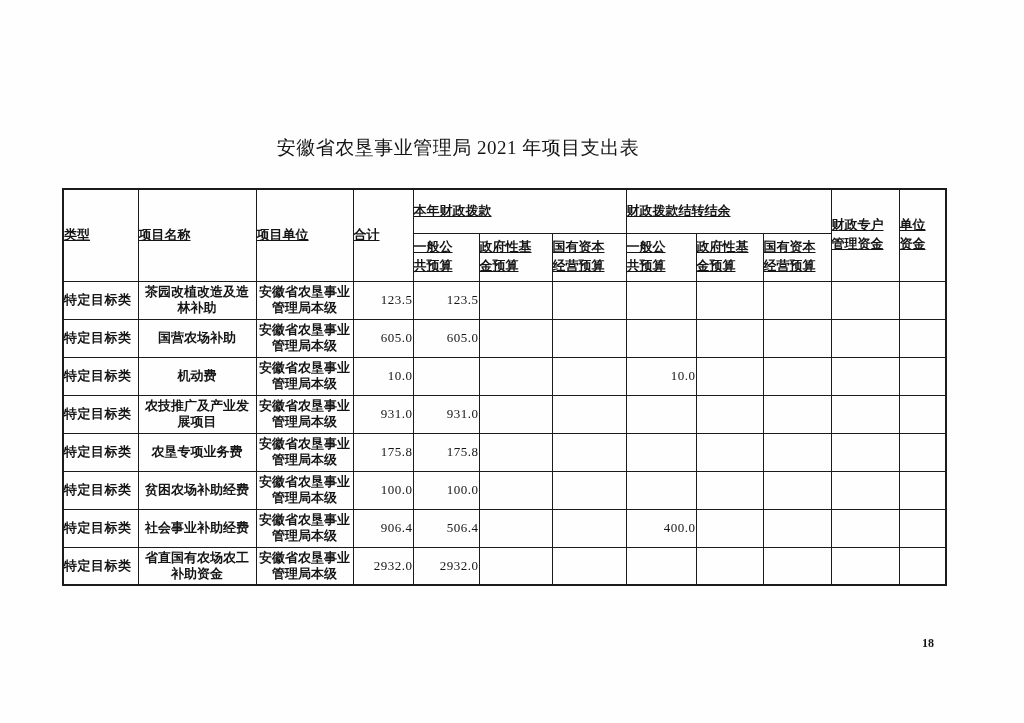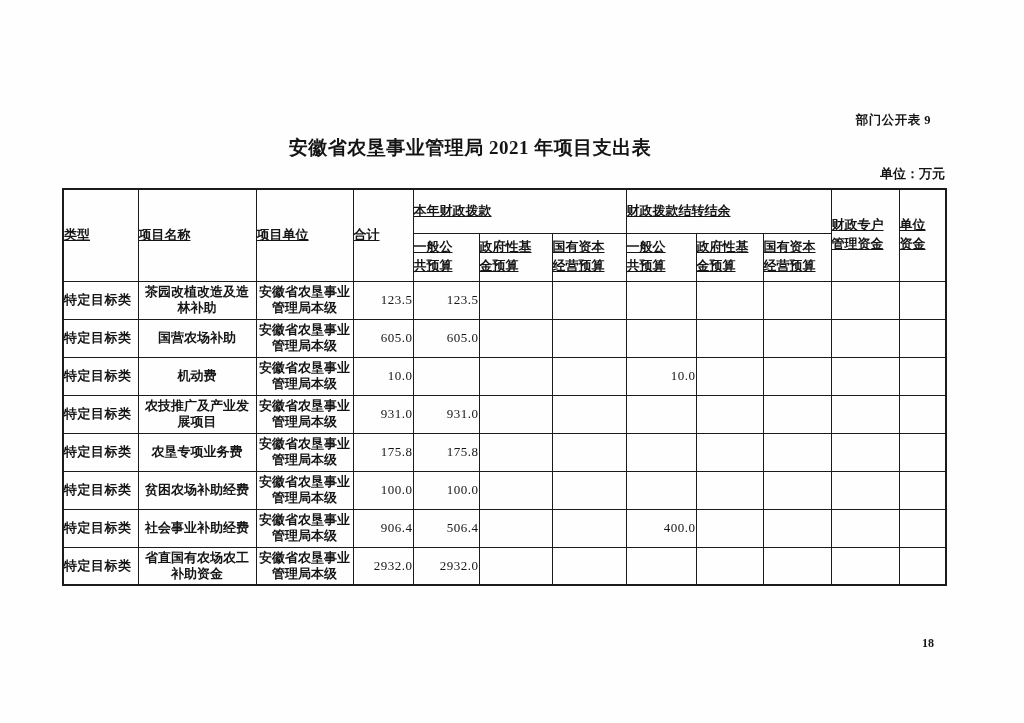--- a/index.html
+++ b/index.html
@@ -18,25 +18,25 @@
     left: 0;
     width: 931px;
     text-align: right;
     font-size: 12.5px;
     font-weight: bold;
     letter-spacing: 0.5px;
   }
   .title {
     position: absolute;
     top: 135px;
-    left: 12px;
+    left: 0;
     width: 916px;
     text-align: center;
     font-size: 19px;
-    font-weight: bold;
+    font-weight: normal;
     letter-spacing: 0.5px;
   }
   .unit-note {
     position: absolute;
     top: 165px;
     left: 0;
     width: 945px;
     text-align: right;
     font-size: 13px;
     font-weight: bold;
@@ -90,23 +90,21 @@
     top: 636px;
     left: 922px;
     font-size: 12px;
     font-weight: bold;
   }
 </style>
 </head>
 <body>
 
 <div class="page">
-  <div class="doc-label">部门公开表 9</div>
   <div class="title">安徽省农垦事业管理局 2021 年项目支出表</div>
-  <div class="unit-note">单位：万元</div>
 
   <table class="budget">
     <colgroup>
       <col style="width:75px">
         <col style="width:118px">
         <col style="width:97px">
         <col style="width:60px">
       <col style="width:66px">
         <col style="width:73px">
         <col style="width:74px">

